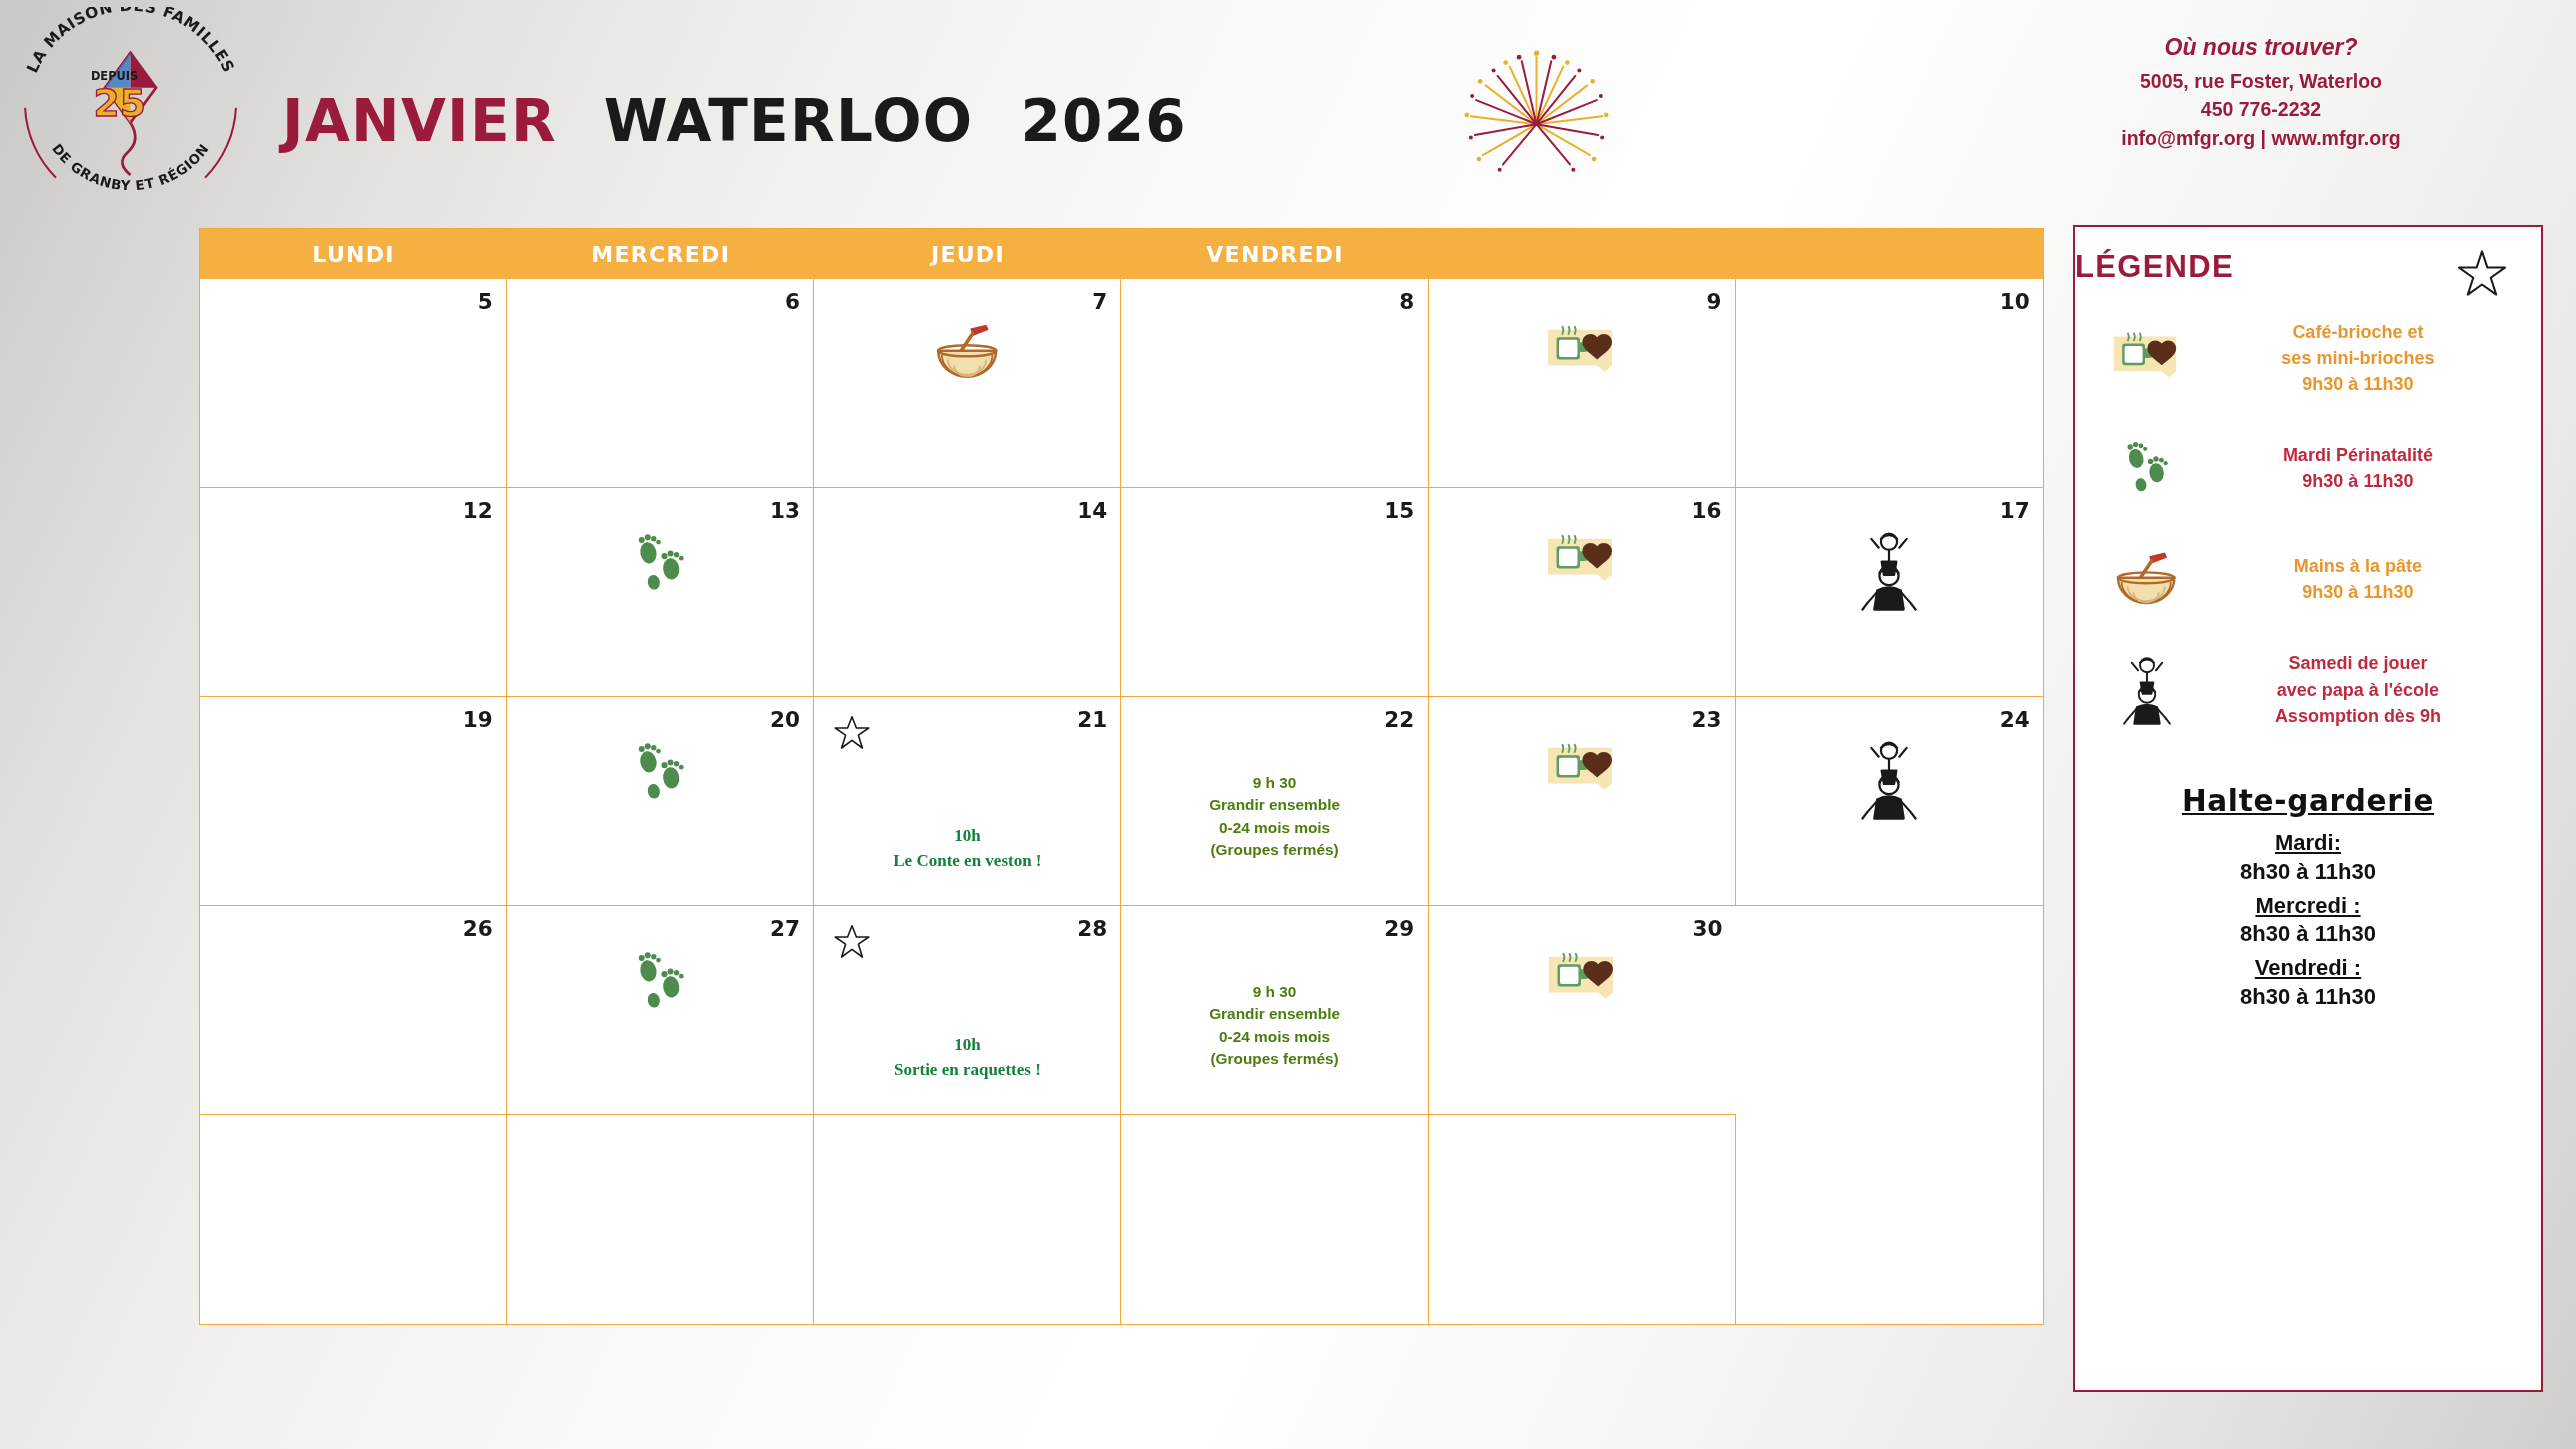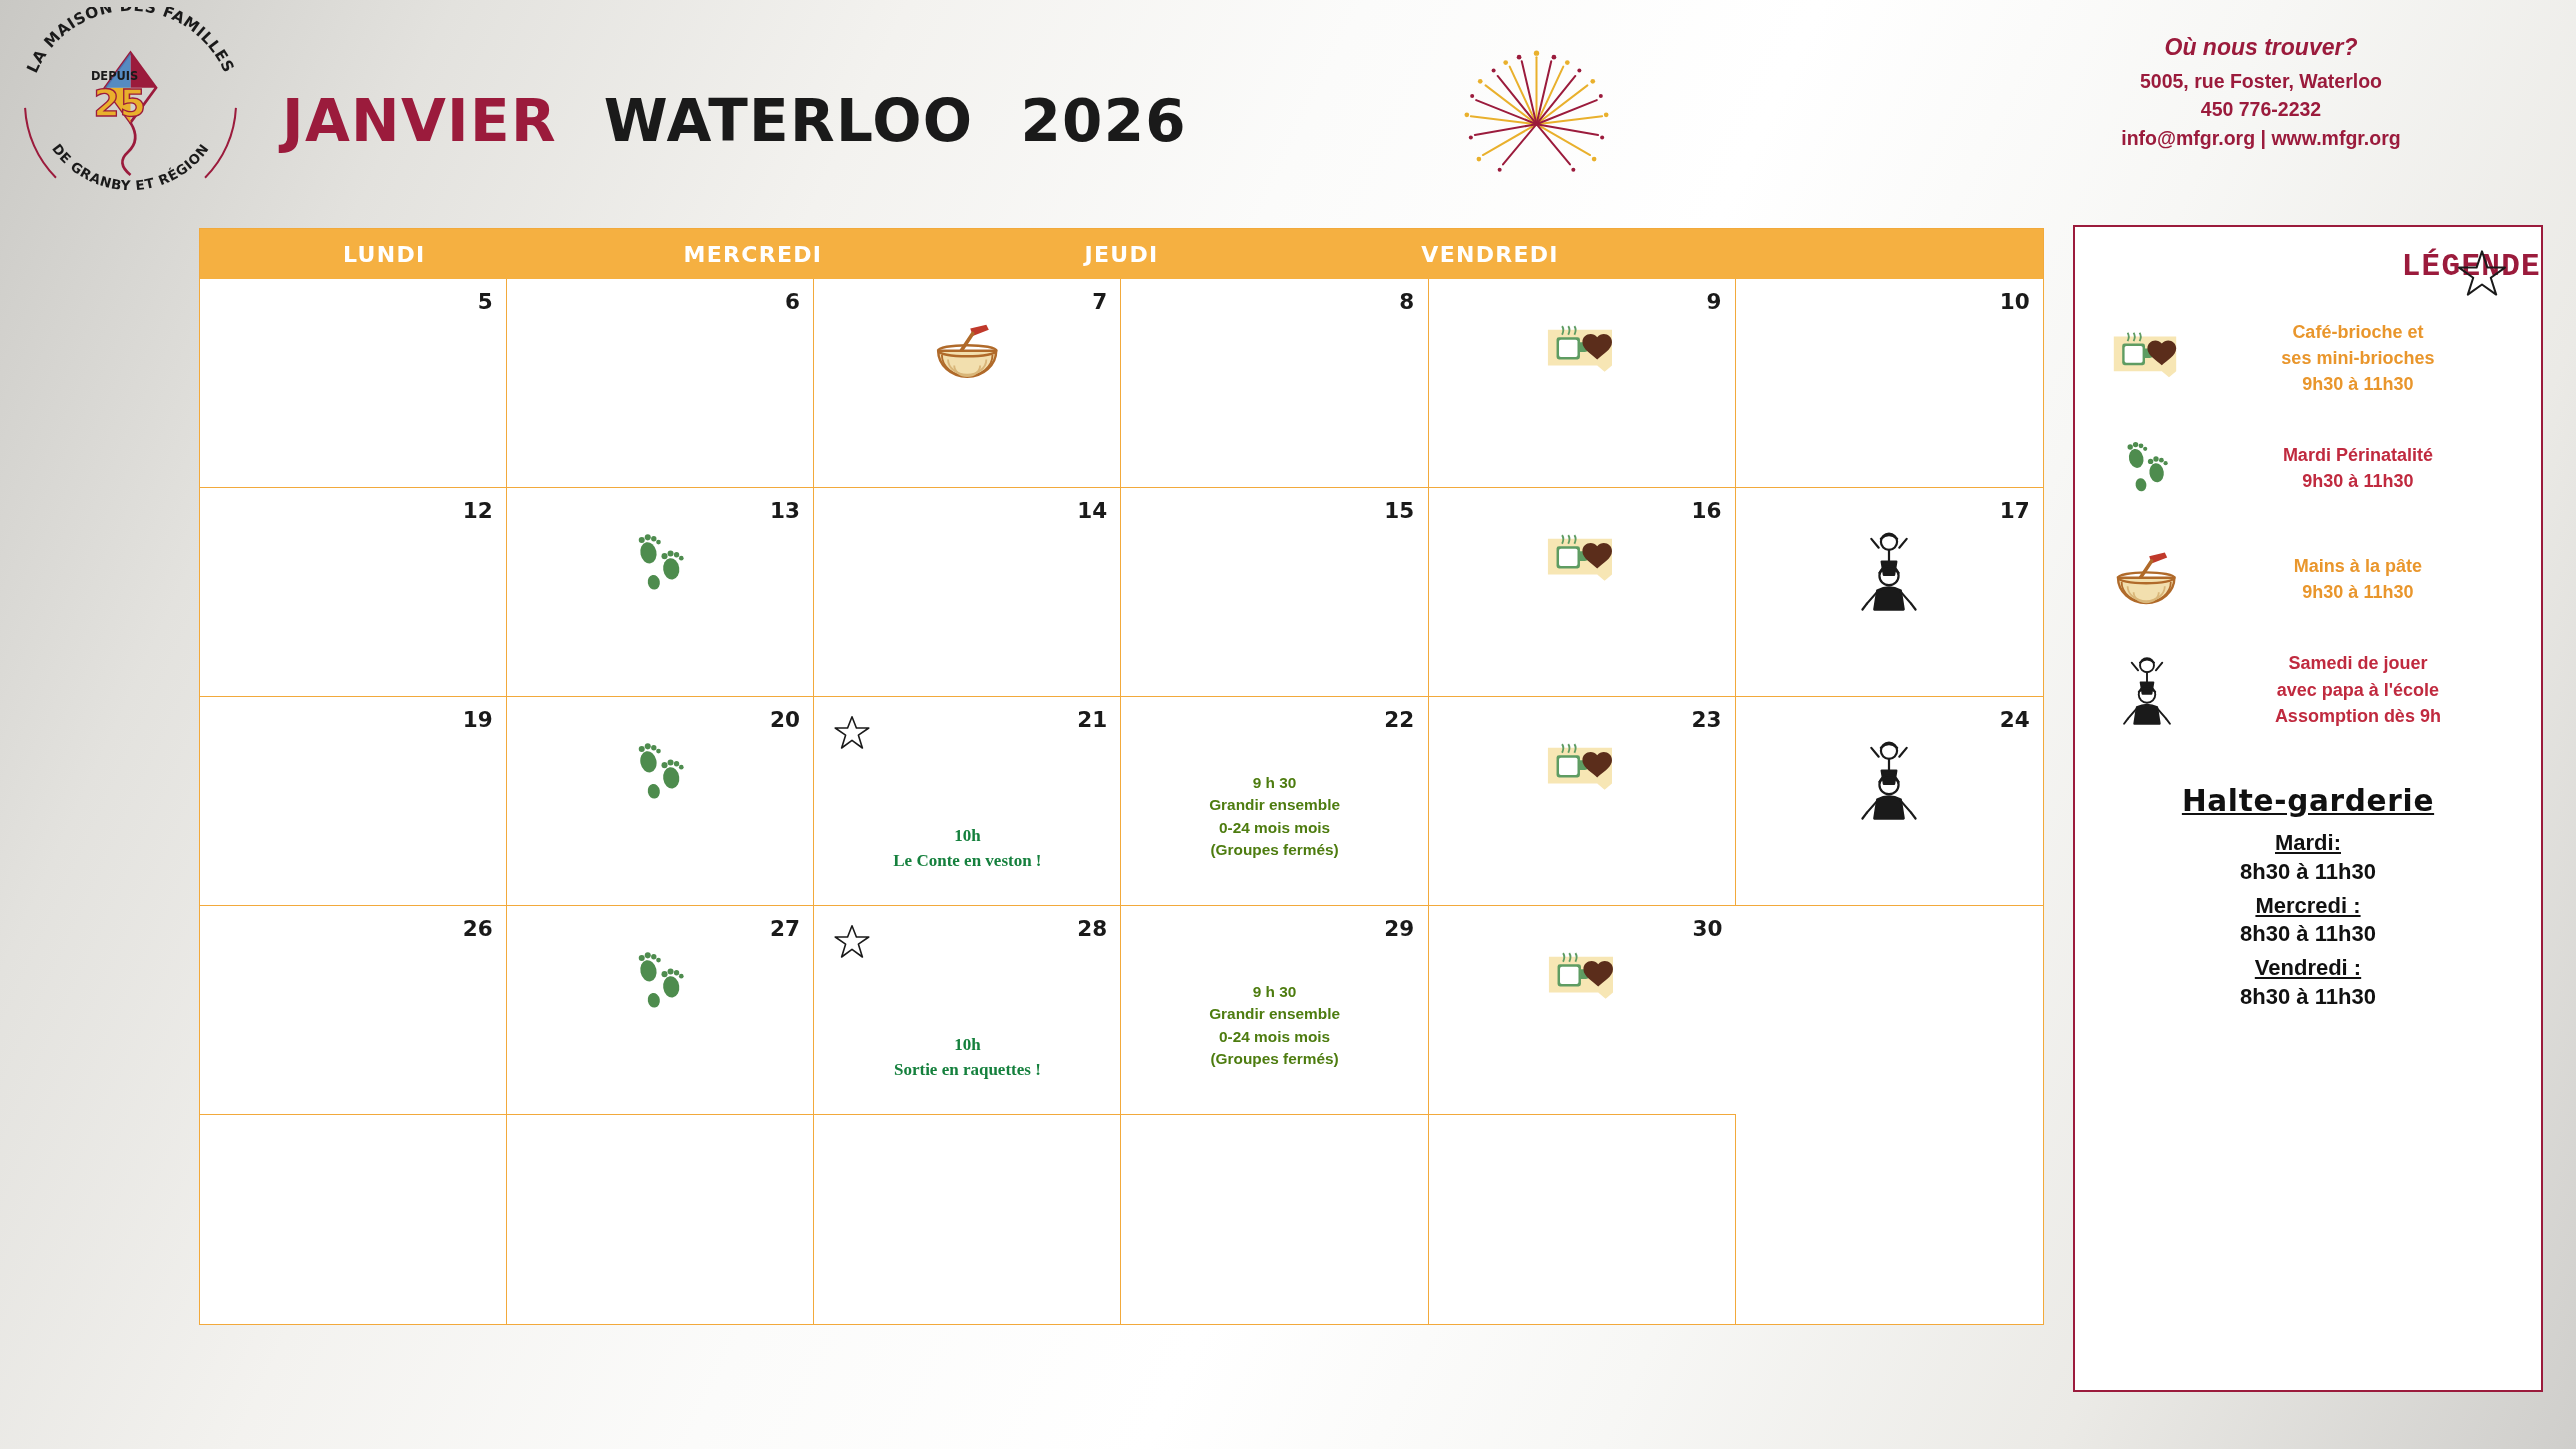--- a/index.html
+++ b/index.html
@@ -75,21 +75,21 @@
   #calendar {
     position: absolute;
     left: 199px; top: 228px;
     width: 1845px;
     border: 1.3px solid #f2a93b;
     box-sizing: border-box;
     background: #fff;
   }
   #cal-head {
     display: grid;
-    grid-template-columns: repeat(5, 1fr);
+    grid-template-columns: repeat(6, 1fr);
     background: #f5b041;
   }
   .cal-head-cell {
     text-align: center;
     color: #ffffff;
     font-family: "DejaVu Sans", sans-serif;
     font-weight: bold;
     font-size: 22px;
     letter-spacing: 1.3px;
     padding: 13.4px 0 12px;
@@ -153,23 +153,23 @@
     border: 2px solid #9b1b3c;
     box-sizing: border-box;
     background: #ffffff;
   }
   #legend-title-row {
     position: relative;
     margin-top: 21.5px;
     height: 54px;
   }
   #legend-title {
-    text-align: right;
+    text-align: left;
     color: #9b1b3c;
-    font-family: Liberation Mono, monospace;
+    font-family: Liberation Sans, sans-serif;
     font-weight: bold;
     font-size: 31px;
     letter-spacing: 1.3px;
   }
   #legend-star {
     position: absolute;
     right: 32px; top: -2.7px;
     width: 54px; height: 54px;
   }
   .legend-item {

